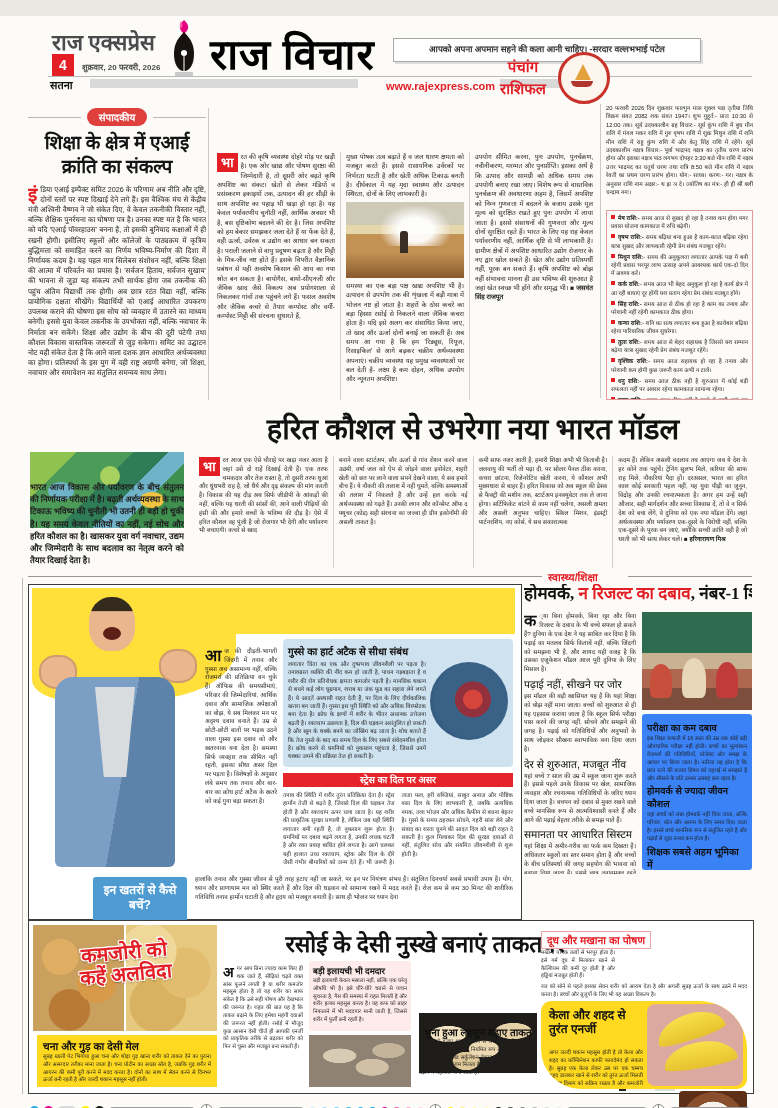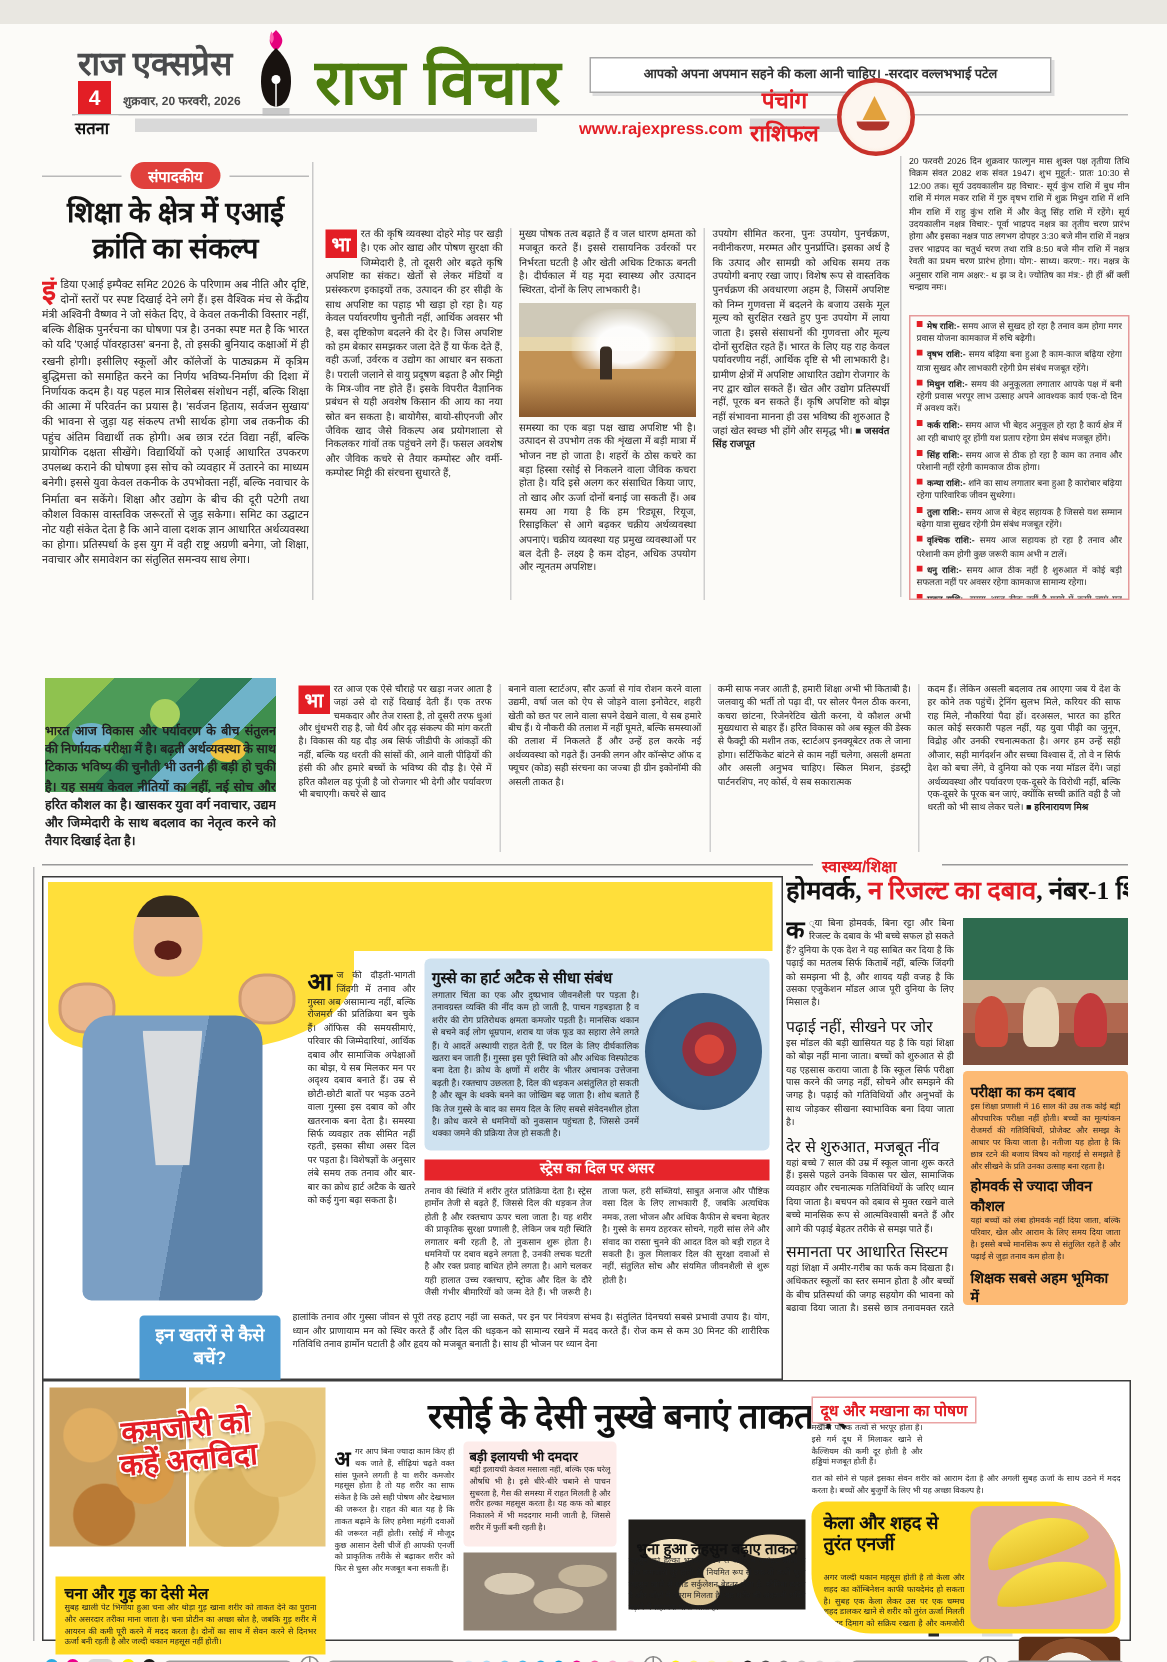--- a/index.html
+++ b/index.html
@@ -44,21 +44,21 @@
   .bananaimg b{position:absolute;background:linear-gradient(#f9e04a,#e6c22e);border-radius:60% 60% 60% 60%/100% 100% 20% 20%;}
   .man{overflow:visible;}
   .man div{position:absolute;}
   .man .head{left:56px;top:6px;width:46px;height:54px;border-radius:46% 46% 42% 42%;background:linear-gradient(#352a1e 0 26%,#eab68d 27%);}
   .man .mouth{left:70px;top:36px;width:18px;height:13px;background:#5e1f17;border-radius:50%;}
   .man .fistl{left:6px;top:64px;width:34px;height:30px;background:#eab68d;border-radius:45%;border:2px solid #d09a71;}
   .man .fistr{left:126px;top:58px;width:34px;height:30px;background:#eab68d;border-radius:45%;border:2px solid #d09a71;}
   .man .torso{left:22px;top:86px;width:120px;height:190px;background:linear-gradient(100deg,#7b9fc4 0 55%,#5d83aa 55%);border-radius:18px 18px 6px 6px;}
   .man .shirt{left:62px;top:96px;width:40px;height:90px;background:#d9dcdf;clip-path:polygon(0 0,100% 0,78% 100%,22% 100%);}
   .chip{color:#fff;font-weight:bold;text-align:center;}
-  .pinkbox{background:#fdba74;border-radius:3px;}
+  .pinkbox{background:#3b82f6;border-radius:3px;}
   .bluebox{background:#cfe2f0;border-radius:4px;}
   .ybox{background:#ffd91f;}
   .headchip{background:#fff;border:1px solid #eaa4a4;color:#e31e25;font-weight:bold;}
   .overlaytxt{font-weight:bold;color:#e31e25;transform:rotate(-5deg);font-size:20px;line-height:1.12;text-shadow:-1px -1px 0 #fff,1px -1px 0 #fff,-1px 1px 0 #fff,1px 1px 0 #fff,0 2px 2px rgba(0,0,0,.35);font-family:"Liberation Serif",serif;}
   .zodiac{width:46px;height:46px;border-radius:50%;border:3px solid #c8322b;background:radial-gradient(circle,#fdf6ef 0 62%,#f3dcc8 100%);position:relative;}
   .zodiac .sail{position:absolute;left:14px;top:9px;width:0;height:0;border-left:8px solid transparent;border-right:8px solid transparent;border-bottom:16px solid #e2a13c;}
   .zodiac .hull{position:absolute;left:10px;top:26px;width:22px;height:6px;background:#b0352c;border-radius:0 0 10px 10px;}
   .regrow{display:flex;align-items:center;gap:5px;}
   .dot{width:9px;height:9px;border-radius:50%;display:inline-block;flex:none;}
   .rbar{height:8px;border-radius:4px;background:#9c9c9c;display:inline-block;flex:none;}
@@ -84,21 +84,21 @@
     <svg width="40" height="60" viewBox="0 0 40 60">
       <path d="M20 14 C13 8 16 4 20 0 C24 4 27 8 20 14 Z" fill="#e5007d"></path>
       <path d="M17 9 C15 6 16 3 17 1 C19 4 19 7 17 9 Z" fill="#ff5fae"></path>
       <path d="M20 12 C28 20 30 26 30 34 C30 44 26 51 20 51 C14 51 10 44 10 34 C10 26 12 20 20 12 Z" fill="#18120f"></path>
       <circle cx="20" cy="33" r="3" fill="#fff"></circle>
       <path d="M20 36 L20 51" stroke="#fff" stroke-width="1"></path>
       <rect x="11" y="52" width="18" height="5" fill="#c9c9c9"></rect>
     </svg>
   </div>
 
-  <div class="abs b serif" style="left:210px;top:8px;font-size:42px;color:#4d7c0f;letter-spacing:1px;">राज विचार</div>
+  <div class="abs b serif" style="left:210px;top:8px;font-size:42px;color:#000000;letter-spacing:1px;">राज विचार</div>
 
   <div class="abs" style="left:393px;top:22px;width:306px;height:22px;border:1px solid #a8a8a8;box-shadow:2px 2px 0 #ddd;background:#fff;">
     <div class="b" style="font-size:8.6px;line-height:21px;text-align:center;color:#333;overflow:hidden;white-space:nowrap;">आपको अपना अपमान सहने की कला आनी चाहिए। -सरदार वल्लभभाई पटेल</div>
   </div>
 
   <div class="abs hline" style="left:48px;top:60px;width:704px;"></div>
   <div class="abs" style="left:90px;top:63px;width:268px;height:9px;background:#d9d9d9;"></div>
   <div class="abs" style="left:500px;top:63px;width:96px;height:9px;background:#d9d9d9;"></div>
   <div class="abs b" style="left:50px;top:61px;font-size:11px;color:#111;background:#fcfbf8;padding-right:6px;">सतना</div>
   <div class="abs b red" style="left:386px;top:64px;font-size:11px;">www.rajexpress.com</div>
@@ -158,20 +158,21 @@
     </div>
   </div>
 
   <div class="abs photo greenart" style="left:30px;top:384px;width:154px;height:76px;">
     <i style="left:18px;top:30px;width:26px;height:18px;background:#6fb3c9;"></i>
     <i style="left:70px;top:14px;width:20px;height:20px;background:#a7d15e;"></i>
     <i style="left:110px;top:40px;width:24px;height:16px;background:#f0c441;"></i>
   </div>
   <div class="abs serif b t7 jt" style="left:30px;top:466px;width:154px;height:86px;font-size:8.4px;line-height:1.45;color:#222;">भारत आज विकास और पर्यावरण के बीच संतुलन की निर्णायक परीक्षा में है। बढ़ती अर्थव्यवस्था के साथ टिकाऊ भविष्य की चुनौती भी उतनी ही बड़ी हो चुकी है। यह समय केवल नीतियों का नहीं, नई सोच और हरित कौशल का है। खासकर युवा वर्ग नवाचार, उद्यम और जिम्मेदारी के साथ बदलाव का नेतृत्व करने को तैयार दिखाई देता है।</div>
 
+  <div class="abs b serif" style="left:194px;top:392px;width:558px;font-size:29px;text-align:center;color:#111;">हरित कौशल से उभरेगा नया भारत मॉडल</div>
   <div class="abs colwrap" style="left:194px;top:440px;width:558px;height:112px;">
     <div class="ncol t6 jt">
       <span class="dcbox">भा</span><span>रत आज एक ऐसे चौराहे पर खड़ा नजर आता है जहां उसे दो राहें दिखाई देती हैं। एक तरफ चमकदार और तेज रास्ता है, तो दूसरी तरफ धुआं और धुंधभरी राह है, जो धैर्य और दृढ़ संकल्प की मांग करती है। विकास की यह दौड़ अब सिर्फ जीडीपी के आंकड़ों की नहीं, बल्कि यह धरती की सांसों की, आने वाली पीढ़ियों की हंसी की और हमारे बच्चों के भविष्य की दौड़ है। ऐसे में हरित कौशल वह पूंजी है जो रोजगार भी देगी और पर्यावरण भी बचाएगी। कचरे से खाद</span>
     </div>
     <div class="ncol t6 jt"><span>बनाने वाला स्टार्टअप, सौर ऊर्जा से गांव रोशन करने वाला उद्यमी, वर्षा जल को ऐप से जोड़ने वाला इनोवेटर, शहरी खेती को छत पर लाने वाला सपने देखने वाला, ये सब हमारे बीच हैं। ये नौकरी की तलाश में नहीं घूमते, बल्कि समस्याओं की तलाश में निकलते हैं और उन्हें हल करके नई अर्थव्यवस्था को गढ़ते हैं। उनकी लगन और कॉन्सेप्ट ऑफ द फ्यूचर (कोड) सही संरचना का जज्बा ही ग्रीन इकोनॉमी की असली ताकत है।</span></div>
     <div class="ncol t6 jt"><span>कमी साफ नजर आती है, हमारी शिक्षा अभी भी किताबी है। जलवायु की भर्ती तो पढ़ा दी, पर सोलर पैनल ठीक करना, कचरा छांटना, रिजेनरेटिव खेती करना, ये कौशल अभी मुख्यधारा से बाहर हैं। हरित विकास को अब स्कूल की डेस्क से फैक्ट्री की मशीन तक, स्टार्टअप इनक्यूबेटर तक ले जाना होगा। सर्टिफिकेट बांटने से काम नहीं चलेगा, असली क्षमता और असली अनुभव चाहिए। स्किल मिशन, इंडस्ट्री पार्टनरशिप, नए कोर्स, ये सब सकारात्मक</span></div>
     <div class="ncol t6 jt">
       <span>कदम हैं। लेकिन असली बदलाव तब आएगा जब ये देश के हर कोने तक पहुंचें। ट्रेनिंग सुलभ मिले, करियर की साफ राह मिले, नौकरियां पैदा हों। दरअसल, भारत का हरित काल कोई सरकारी पहल नहीं, यह युवा पीढ़ी का जुनून, विद्रोह और उनकी रचनात्मकता है। अगर हम उन्हें सही औजार, सही मार्गदर्शन और सच्चा विश्वास दें, तो वे न सिर्फ देश को बचा लेंगे, वे दुनिया को एक नया मॉडल देंगे। जहां अर्थव्यवस्था और पर्यावरण एक-दूसरे के विरोधी नहीं, बल्कि एक-दूसरे के पूरक बन जाएं, क्योंकि सच्ची क्रांति वही है जो धरती को भी साथ लेकर चले। </span><span class="b">■ हरिनारायण मिश्र</span>
     </div>
   </div>
@@ -251,21 +252,21 @@
     <div class="abs overlaytxt" style="left:16px;top:20px;width:160px;text-align:center;">
       <div>कमजोरी को</div>
       <div>कहें अलविदा</div>
     </div>
     <div class="abs b serif" style="left:188px;top:6px;width:416px;font-size:23px;text-align:center;color:#111;white-space:nowrap;overflow:hidden;">रसोई के देसी नुस्खे बनाएं ताकतवर</div>
 
     <div class="abs t55 jt" style="left:194px;top:44px;width:80px;height:122px;">
       <span class="dcp" style="font-size:14px;">अ</span><span>गर आप बिना ज्यादा काम किए ही थक जाते हैं, सीढ़ियां चढ़ते वक्त सांस फूलने लगती है या शरीर कमजोर महसूस होता है तो यह शरीर का साफ संकेत है कि उसे सही पोषण और देखभाल की जरूरत है। राहत की बात यह है कि ताकत बढ़ाने के लिए हमेशा महंगी दवाओं की जरूरत नहीं होती। रसोई में मौजूद कुछ आसान देसी चीजें ही आपकी एनर्जी को प्राकृतिक तरीके से बढ़ाकर शरीर को फिर से चुस्त और मजबूत बना सकती हैं।</span>
     </div>
 
-    <div class="abs ybox" style="left:8px;top:130px;width:180px;height:52px;padding:4px 6px;box-sizing:border-box;overflow:hidden;">
+    <div class="abs ybox" style="left:8px;top:114px;width:180px;height:52px;padding:4px 6px;box-sizing:border-box;overflow:hidden;">
       <div class="b" style="font-size:10.5px;color:#111;">चना और गुड़ का देसी मेल</div>
       <div class="t55 jt" style="color:#222;">सुबह खाली पेट भिगोया हुआ चना और थोड़ा गुड़ खाना शरीर को ताकत देने का पुराना और असरदार तरीका माना जाता है। चना प्रोटीन का अच्छा स्रोत है, जबकि गुड़ शरीर में आयरन की कमी पूरी करने में मदद करता है। दोनों का साथ में सेवन करने से दिनभर ऊर्जा बनी रहती है और जल्दी थकान महसूस नहीं होती।</div>
     </div>
 
     <div class="abs pinkbox" style="left:280px;top:40px;width:102px;height:70px;padding:4px;box-sizing:border-box;background:#fdecea;overflow:hidden;">
       <div class="b" style="font-size:8.6px;color:#111;">बड़ी इलायची भी दमदार</div>
       <div class="t55 jt">बड़ी इलायची केवल मसाला नहीं, बल्कि एक घरेलू औषधि भी है। इसे धीरे-धीरे चबाने से पाचन सुधरता है, गैस की समस्या में राहत मिलती है और शरीर हल्का महसूस करता है। यह कफ को बाहर निकालने में भी मददगार मानी जाती है, जिससे शरीर में फुर्ती बनी रहती है।</div>
     </div>
     <div class="abs photo cardamom" style="left:280px;top:114px;width:102px;height:52px;"></div>
 

